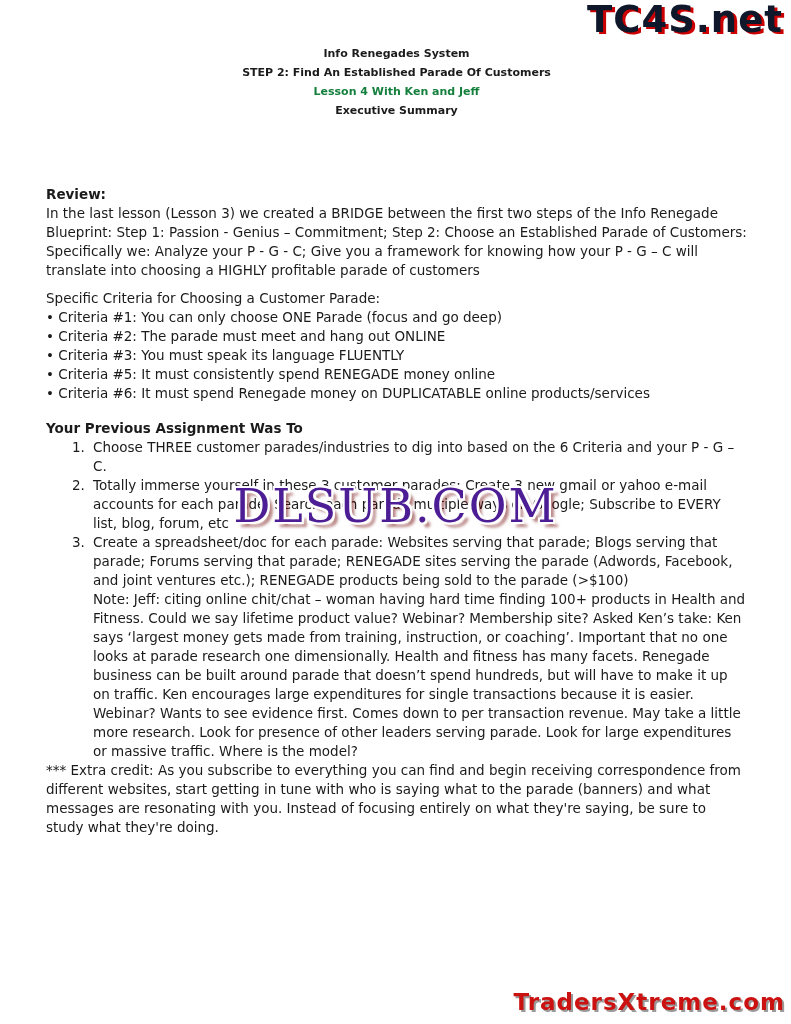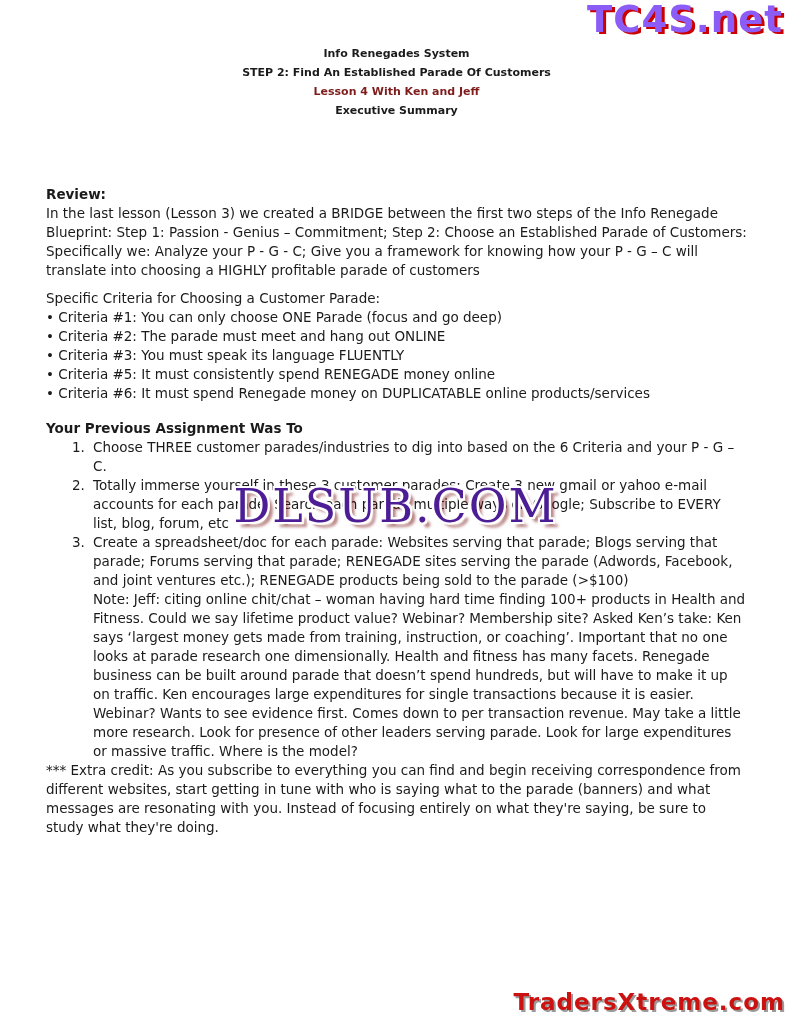--- a/index.html
+++ b/index.html
@@ -6,34 +6,34 @@
   body{
     width:791px;height:1024px;
     background:#ffffff;
     position:relative;
     overflow:hidden;
     font-family:"DejaVu Sans","Liberation Sans",sans-serif;
     font-size:13.5px;line-height:19px;color:#1b1b1b;
   }
   .content{position:absolute;left:46px;right:44px;top:0;}
   .doc-header{margin-top:44px;text-align:center;font-weight:bold;font-size:11px;line-height:19px;}
-  .doc-header .red{color:#7f1d1d;}
+  .doc-header .red{color:#15803d;}
   .block{margin-top:9px;}
   .review-block{margin-top:65px;}
   .bold{font-weight:bold;}
   .assignment-heading{margin-top:16px;font-weight:bold;}
   .olist{margin-left:26px;}
   .oitem{display:flex;}
   .oitem .num{flex:0 0 21px;width:21px;}
   .oitem .itext{flex:1;}
   
   .brand-top{
     position:absolute;top:0px;right:8px;z-index:6;
     font-weight:bold;font-size:37px;line-height:40px;letter-spacing:1px;
-    color:#8b5cf6;
+    color:#0f172a;
     text-shadow:3px 2px 0 #cc0000;
     font-family:"DejaVu Sans","Liberation Sans",sans-serif;
   }
   .brand-bottom{
     position:absolute;bottom:6px;right:6px;z-index:6;
     font-weight:bold;font-size:23px;line-height:32px;letter-spacing:1px;
     color:#cc1111;
     text-shadow:2px 2px 0 #9a9a9a;
     font-family:"DejaVu Sans","Liberation Sans",sans-serif;
   }

